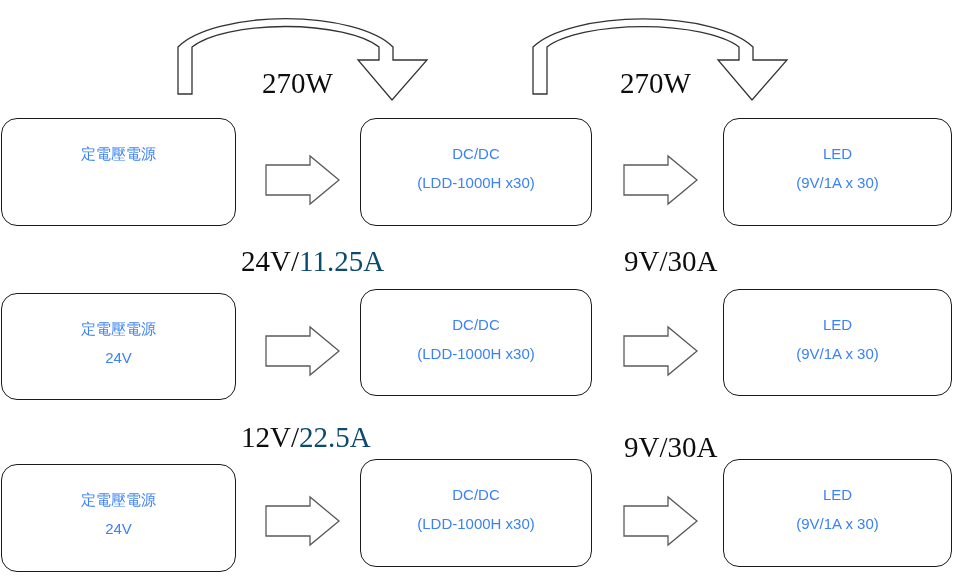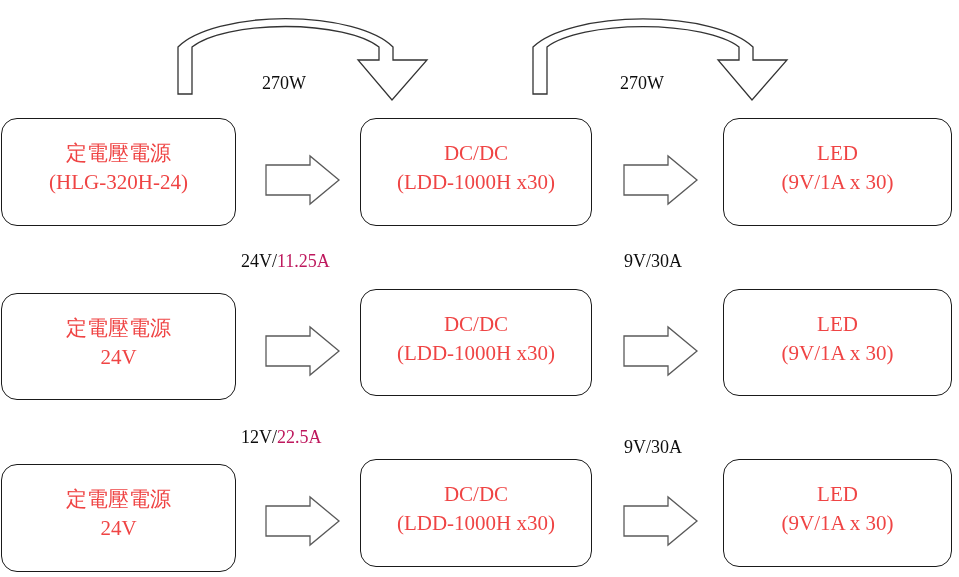--- a/index.html
+++ b/index.html
@@ -26,36 +26,36 @@
     border: 1.4px solid #1a1a1a;
     border-radius: 16px;
     background: #ffffff;
     display: flex;
     flex-direction: column;
     align-items: center;
     justify-content: flex-start;
     padding-top: 20px;
   }
   .node-line {
-    font-family: Liberation Serif, serif;
-    font-size: 21px;
+    font-family: Liberation Sans, sans-serif;
+    font-size: 15px;
     line-height: 29px;
-    color: #ef4444;
+    color: #3b82f6;
     white-space: nowrap;
   }
   .edge-label {
     position: absolute;
     font-family: "Liberation Serif", serif;
-    font-size: 18px;
+    font-size: 29px;
     line-height: 26px;
     color: #0d0d0d;
     white-space: nowrap;
   }
   .edge-label .amp {
-    color: #be185d;
+    color: #0c4a6e;
   }
 </style>
 </head>
 <body>
 
 <svg id="canvas" viewBox="0 0 959 577">
 
   <g>
     <path d="M 178,94
              L 178,47
@@ -103,21 +103,20 @@
   <g>
     <path d="M 266,506 L 310,506 L 310,497 L 339,521 L 310,545 L 310,536 L 266,536 Z" fill="#ffffff" stroke="#5a5a5a" stroke-width="1.3" stroke-linejoin="miter"></path>
   </g>
   <g>
     <path d="M 624,506 L 668,506 L 668,497 L 697,521 L 668,545 L 668,536 L 624,536 Z" fill="#ffffff" stroke="#5a5a5a" stroke-width="1.3" stroke-linejoin="miter"></path>
   </g>
 </svg>
 
 <div class="node-box" style="left:1px; top:118px; width:235px; height:108px;">
   <span class="node-line">定電壓電源</span>
-  <span class="node-line">(HLG-320H-24)</span>
 </div>
 
 <div class="node-box" style="left:360px; top:118px; width:232px; height:108px;">
   <span class="node-line">DC/DC</span>
   <span class="node-line">(LDD-1000H x30)</span>
 </div>
 
 <div class="node-box" style="left:723px; top:118px; width:229px; height:108px;">
   <span class="node-line">LED</span>
   <span class="node-line">(9V/1A x 30)</span>

